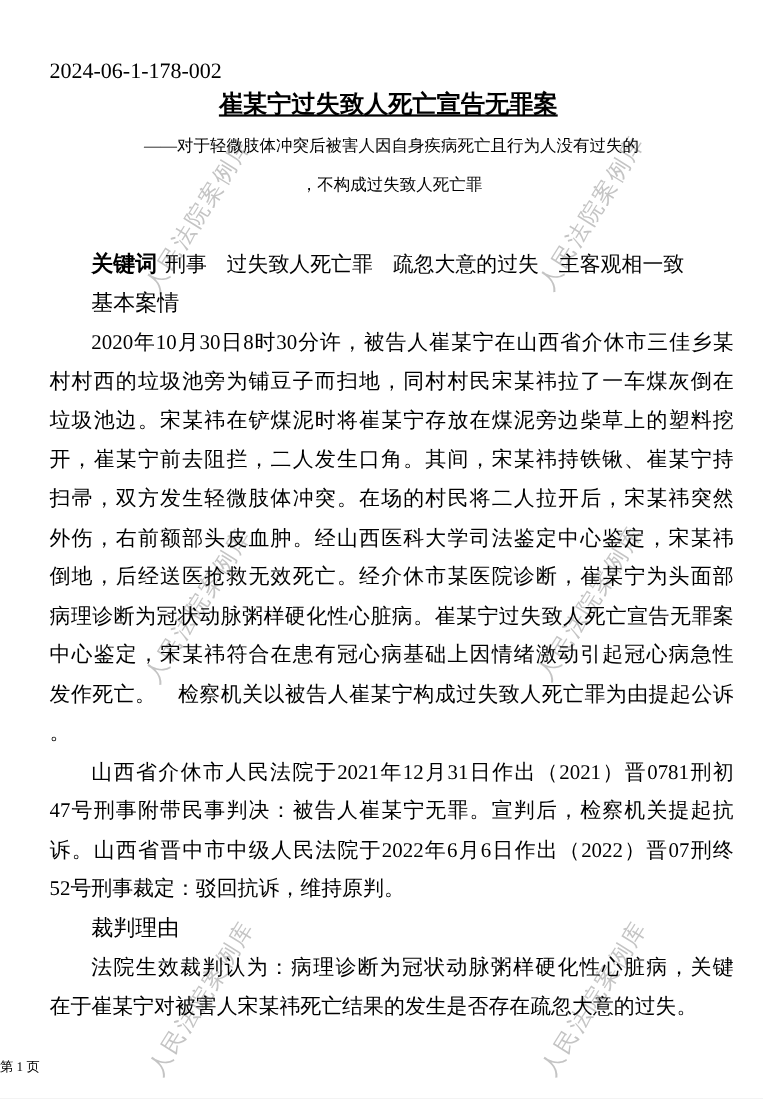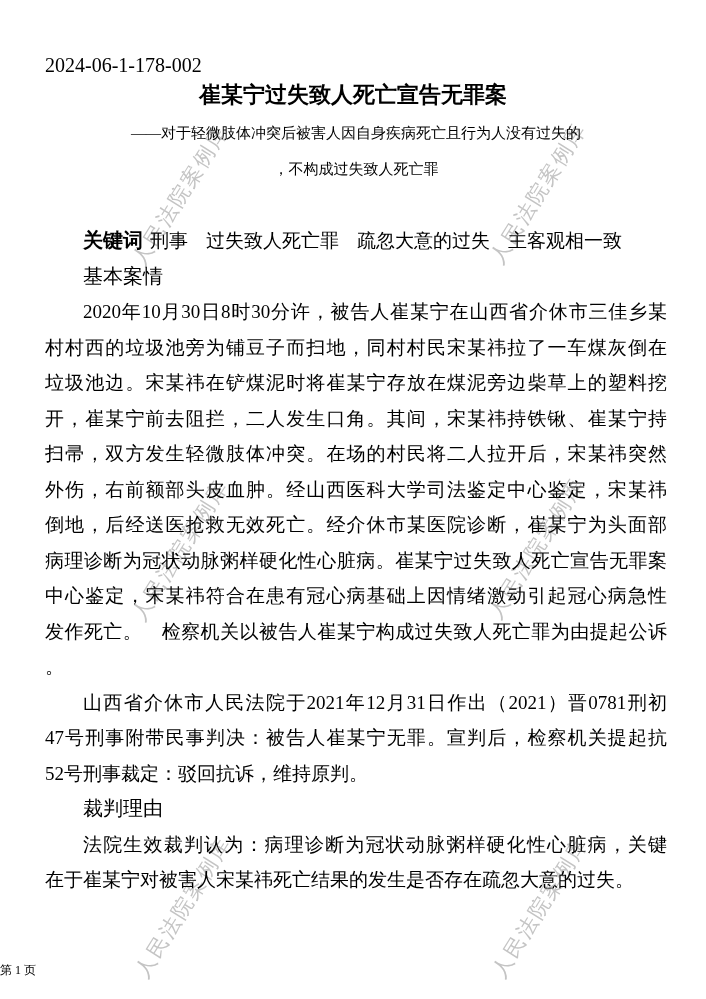--- a/index.html
+++ b/index.html
@@ -18,21 +18,21 @@
     transform-origin:center center;
   }
   .content-layer { position:absolute; inset:0; z-index:2;padding-left:26px; }
 
   .docnum {
     position:absolute; top:52px; left:45px;
     font-size:20px; line-height:26px;
   }
   .title {
     position:absolute; top:80px; left:0; width:100%; margin:0;
-    text-align:center; font-size:22px; font-weight:700; line-height:30px;
+    text-align:center; font-size:22px; font-weight:700; line-height:30px;text-decoration:underline;
   }
   .subtitle { position:absolute; top:116px; left:45px; width:622px; }
   .subtitle .sline {
     height:35.5px; line-height:35.5px; text-align:center; font-size:15px;
   }
   .body { position:absolute; top:223px; left:45px; width:622px; }
   .line {
     height:35.5px; line-height:35.5px; font-size:19px;
     text-align:justify; text-align-last:justify; overflow:hidden;
   }
@@ -82,20 +82,21 @@
         <div class="line">开，崔某宁前去阻拦，二人发生口角。其间，宋某祎持铁锹、崔某宁持</div>
         <div class="line">扫帚，双方发生轻微肢体冲突。在场的村民将二人拉开后，宋某祎突然</div>
         <div class="line">外伤，右前额部头皮血肿。经山西医科大学司法鉴定中心鉴定，宋某祎</div>
         <div class="line">倒地，后经送医抢救无效死亡。经介休市某医院诊断，崔某宁为头面部</div>
         <div class="line">病理诊断为冠状动脉粥样硬化性心脏病。崔某宁过失致人死亡宣告无罪案</div>
         <div class="line">中心鉴定，宋某祎符合在患有冠心病基础上因情绪激动引起冠心病急性</div>
         <div class="line">发作死亡。　检察机关以被告人崔某宁构成过失致人死亡罪为由提起公诉</div>
         <div class="line plain">。</div>
         <div class="line indent">山西省介休市人民法院于2021年12月31日作出（2021）晋0781刑初</div>
         <div class="line">47号刑事附带民事判决：被告人崔某宁无罪。宣判后，检察机关提起抗</div>
+        <div class="line">诉。山西省晋中市中级人民法院于2022年6月6日作出（2022）晋07刑终</div>
         <div class="line plain">52号刑事裁定：驳回抗诉，维持原判。</div>
         <div class="line heading">裁判理由</div>
         <div class="line indent">法院生效裁判认为：病理诊断为冠状动脉粥样硬化性心脏病，关键</div>
         <div class="line plain">在于崔某宁对被害人宋某祎死亡结果的发生是否存在疏忽大意的过失。</div>
       </div>
     <div class="footer">第 1 页</div>
   </div>
 </div>
 
 </body></html>

